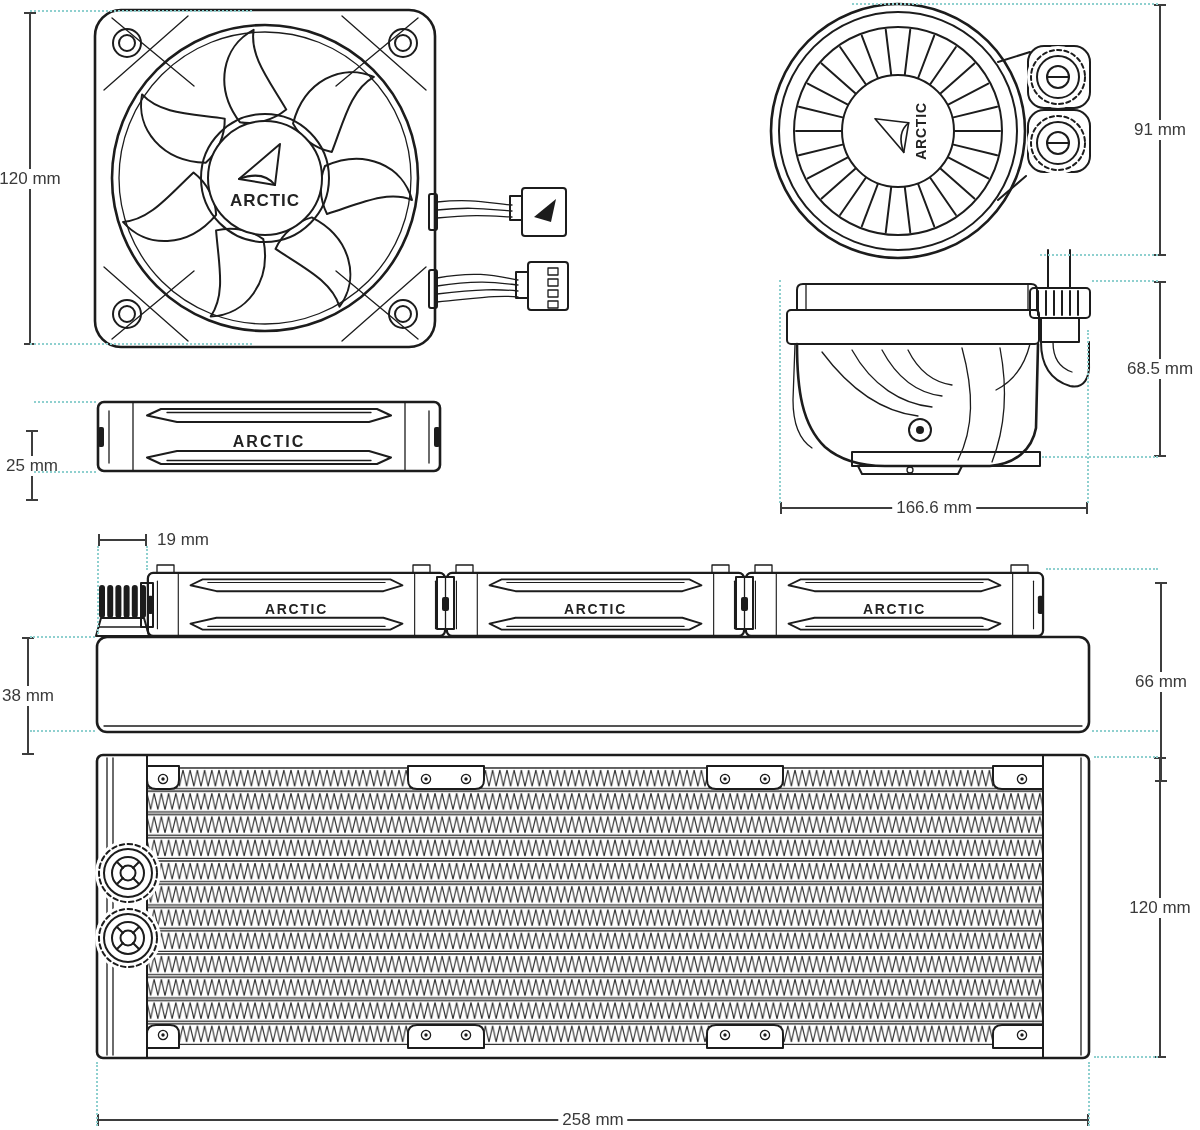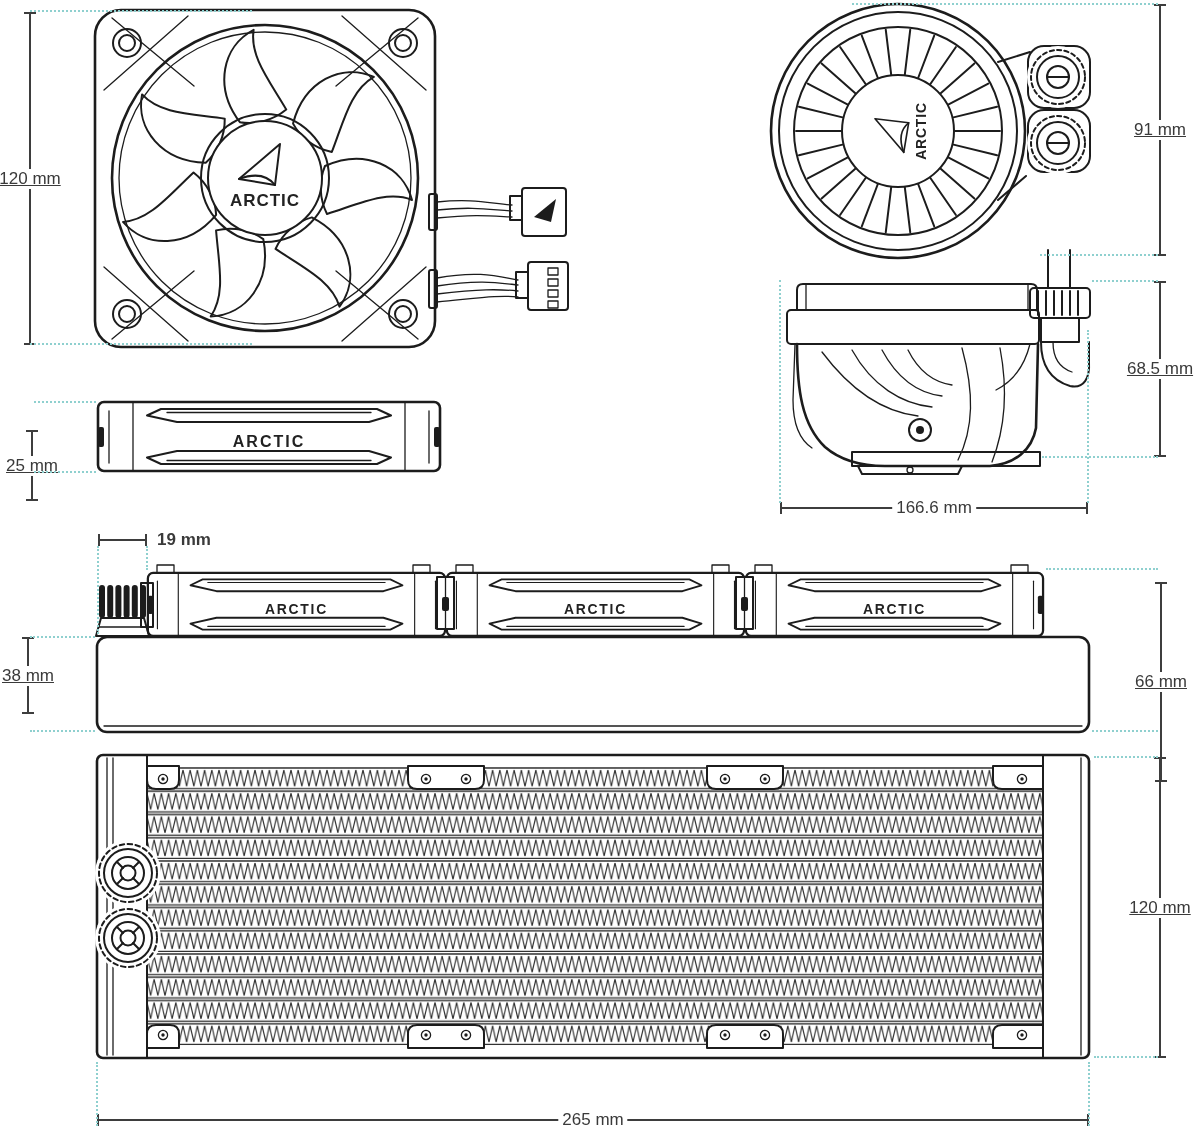--- a/index.html
+++ b/index.html
@@ -16,23 +16,23 @@
   .vdim,.hdim{position:absolute;color:#3a3a3a;font-size:17px;}
   .vdim .line{position:absolute;left:5px;top:0;bottom:0;width:2px;background:#3d3d3d;}
   .vdim .tick{position:absolute;left:0;width:12px;height:2px;background:#3d3d3d;}
   .vdim{width:12px;}
   .tick.t{top:0;} .tick.b{bottom:0;}
   .hdim{height:12px;}
   .hdim .line{position:absolute;top:5px;left:0;right:0;height:2px;background:#3d3d3d;}
   .hdim .tick{position:absolute;top:0;width:2px;height:12px;background:#3d3d3d;}
   .tick.l{left:0;} .tick.r{right:0;}
   .lbl{position:absolute;background:#fff;padding:0 4px;white-space:nowrap;}
-  .vdim .lbl{top:50%;left:6px;transform:translate(-50%,-50%);text-decoration:underline;}
+  .vdim .lbl{top:50%;left:6px;transform:translate(-50%,-50%);}
   .hdim .lbl{left:50%;top:6px;transform:translate(-50%,-50%);}
-  .hdim.lbl-after .lbl{left:100%;top:6px;transform:translate(6px,-50%);background:transparent;font-weight:bold;}
+  .hdim.lbl-after .lbl{left:100%;top:6px;transform:translate(6px,-50%);background:transparent;}
   
   .dotx{position:absolute;height:0;border-top:2px dotted #8fd0cf;}
   .doty{position:absolute;width:0;border-left:2px dotted #8fd0cf;}
 </style>
 </head>
 <body>
 
 <div class="canvas">
 
 <svg class="art" width="1200" height="1130" viewBox="0 0 1200 1130">
@@ -316,21 +316,21 @@
       <i class="line"></i>
       <i class="tick r"></i>
   <span class="lbl">166.6 mm</span>
 </div>
 <div class="hdim lbl-after" style="left:98px;top:534px;width:49px;">
   <i class="tick l"></i>
       <i class="line"></i>
       <i class="tick r"></i>
   <span class="lbl">19 mm</span>
 </div>
-<div class="vdim" style="left:22px;top:637px;height:77px;">
+<div class="vdim" style="left:22px;top:637px;height:118px;">
   <i class="tick t"></i>
       <i class="line"></i>
       <i class="tick b"></i>
   <span class="lbl">38 mm</span>
 </div>
 <div class="vdim" style="left:1155px;top:582px;height:200px;">
   <i class="tick t"></i>
       <i class="line"></i>
       <i class="tick b"></i>
   <span class="lbl">66 mm</span>
@@ -338,21 +338,21 @@
 <div class="vdim" style="left:1154px;top:757px;height:301px;">
   <i class="tick t"></i>
       <i class="line"></i>
       <i class="tick b"></i>
   <span class="lbl">120 mm</span>
 </div>
 <div class="hdim" style="left:97px;top:1114px;width:992px;">
   <i class="tick l"></i>
       <i class="line"></i>
       <i class="tick r"></i>
-  <span class="lbl">265 mm</span>
+  <span class="lbl">258 mm</span>
 </div>
 
 <div class="dotx" style="left:30px;top:10px;width:222px;"></div>
 <div class="dotx" style="left:30px;top:343px;width:222px;"></div>
 <div class="dotx" style="left:852px;top:3px;width:306px;"></div>
 <div class="dotx" style="left:1040px;top:254px;width:118px;"></div>
 <div class="dotx" style="left:1092px;top:280px;width:66px;"></div>
 <div class="dotx" style="left:1042px;top:456px;width:116px;"></div>
 <div class="doty" style="left:779px;top:280px;height:223px;"></div>
 <div class="doty" style="left:1087px;top:330px;height:173px;"></div>

